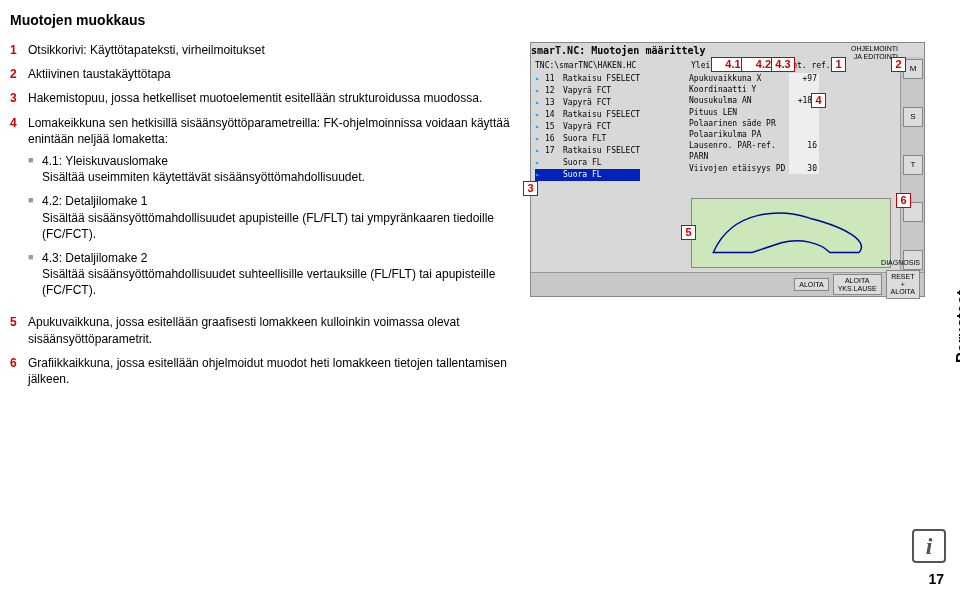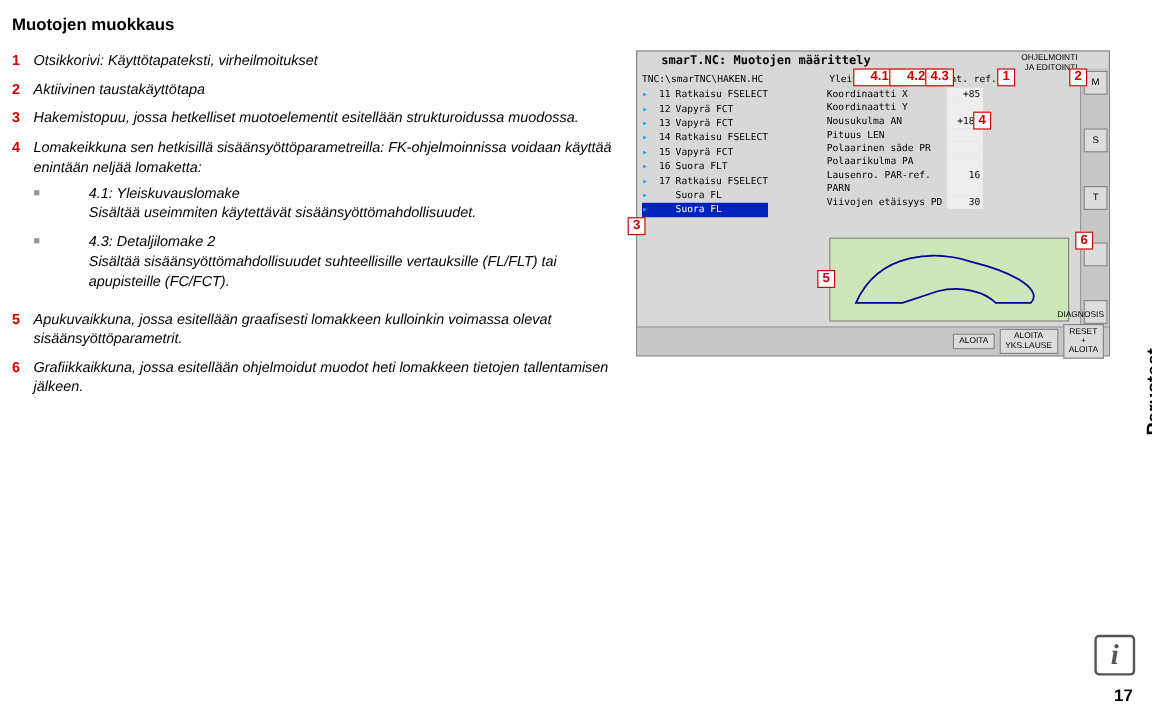--- a/index.html
+++ b/index.html
@@ -34,52 +34,52 @@
     display: flex;
     margin-bottom: 8px;
     line-height: 1.35;
   }
   .num-list > li > .num {
     color: #c00;
     font-weight: bold;
     width: 18px;
     flex-shrink: 0;
   }
-  .num-list > li > .txt { flex: 1; font-style: italic; }
+  .num-list > li > .txt { flex: 1; }
   .sub-list {
     list-style: none;
     margin-top: 6px;
   }
   .sub-list > li {
     display: flex;
     margin-bottom: 8px;
     line-height: 1.35;
   }
   .sub-list > li::before {
     content: "■";
     color: #999;
     font-size: 9px;
     width: 14px;
     flex-shrink: 0;
     padding-top: 1px;
   }
-  .sub-list > li > span { flex: 1; margin-left: 32px; }
+  .sub-list > li > span { flex: 1; }
 
   
   .shot {
     width: 395px;
     height: 255px;
     background: #d8d8d8;
     border: 1px solid #888;
     font-size: 8px;
     position: relative;
   }
   .shot-title {
     position: absolute;
-    top: 2px; left: 20px;
+    top: 2px; left: 0;
     font-family: monospace;
     font-size: 10px;
     font-weight: bold;
     color: #000;
   }
   .shot-right-head {
     position: absolute;
     top: 2px; right: 26px;
     font-size: 7px;
     text-align: right;
@@ -99,21 +99,21 @@
   }
   .shot-left-rows {
     position: absolute;
     top: 30px; left: 4px;
     font-family: monospace;
     font-size: 8px;
     line-height: 1.5;
   }
   .shot-left-rows div { display: flex; }
   .shot-left-rows .b { color: #0af; width: 10px; }
-  .shot-left-rows .n { width: 18px; text-align: center; }
+  .shot-left-rows .n { width: 18px; }
   .shot-params {
     position: absolute;
     top: 30px; left: 158px;
     font-family: monospace;
     font-size: 8px;
     line-height: 1.4;
   }
   .shot-params .prow { display: flex; }
   .shot-params .plabel { width: 100px; }
   .shot-params .pval { width: 30px; text-align: right; background: #eee; padding: 0 2px; }
@@ -241,20 +241,24 @@
       <li>
         <span class="num">4</span>
         <span class="txt">
           <span>Lomakeikkuna sen hetkisillä sisäänsyöttöparametreilla: FK-ohjelmoinnissa voidaan käyttää enintään neljää lomaketta:</span>
           <ul class="sub-list">
             <li>
                 <span style="white-space:pre-line">4.1: Yleiskuvauslomake
 Sisältää useimmiten käytettävät sisäänsyöttömahdollisuudet.</span>
               </li>
             <li>
+                <span style="white-space:pre-line">4.2: Detaljilomake 1
+Sisältää sisäänsyöttömahdollisuudet apupisteille (FL/FLT) tai ympyränkaaren tiedoille (FC/FCT).</span>
+              </li>
+            <li>
                 <span style="white-space:pre-line">4.3: Detaljilomake 2
 Sisältää sisäänsyöttömahdollisuudet suhteellisille vertauksille (FL/FLT) tai apupisteille (FC/FCT).</span>
               </li>
           </ul>
         </span>
       </li>
       <li>
         <span class="num">5</span>
         <span class="txt">Apukuvaikkuna, jossa esitellään graafisesti lomakkeen kulloinkin voimassa olevat sisäänsyöttöparametrit.</span>
       </li>
@@ -316,22 +320,22 @@
           </div>
         <div style="background:#02b;color:#fff">
             <span class="b">▸</span>
             <span class="n"></span>
             <span>Suora FL</span>
           </div>
       </div>
 
       <div class="shot-params">
         <div class="prow">
-            <span class="plabel">Koordinaatti X</span>
-            <span class="pval">+85</span>
+            <span class="plabel">Apukuvaikkuna X</span>
+            <span class="pval">+97</span>
           </div>
         <div class="prow">
             <span class="plabel">Koordinaatti Y</span>
             <span class="pval"></span>
           </div>
         <div class="prow">
             <span class="plabel">Nousukulma AN</span>
             <span class="pval">+180</span>
           </div>
         <div class="prow">

